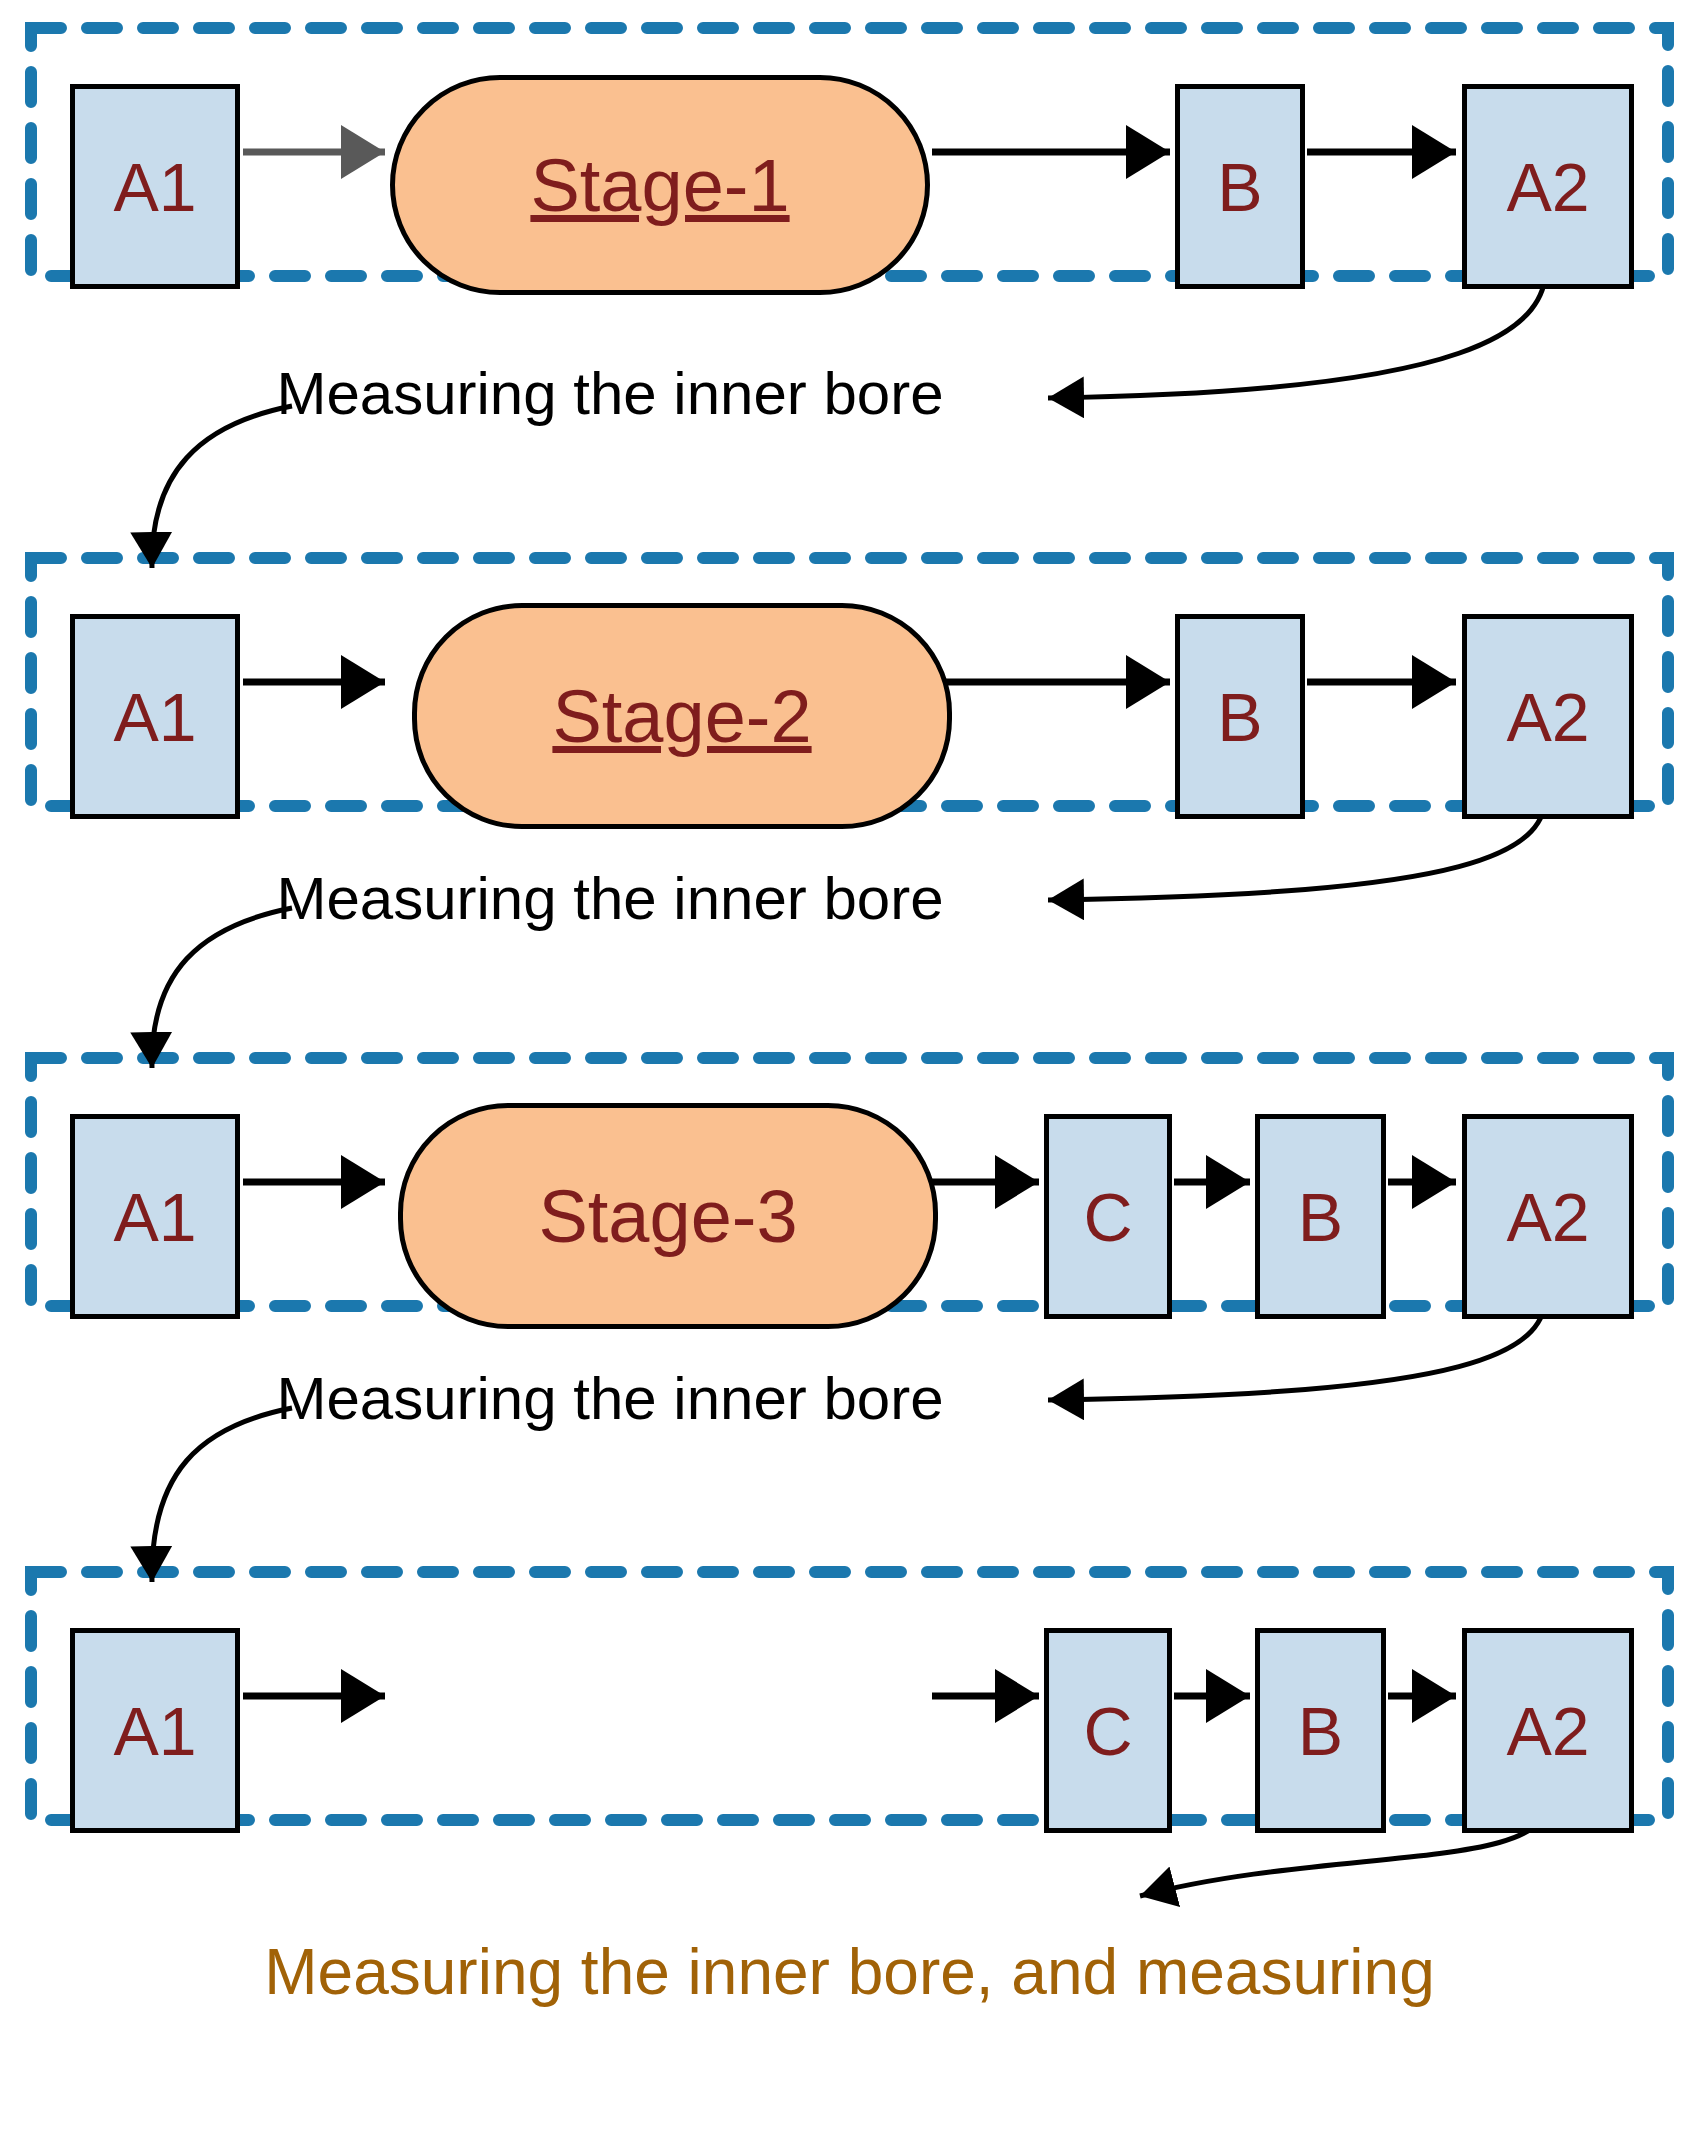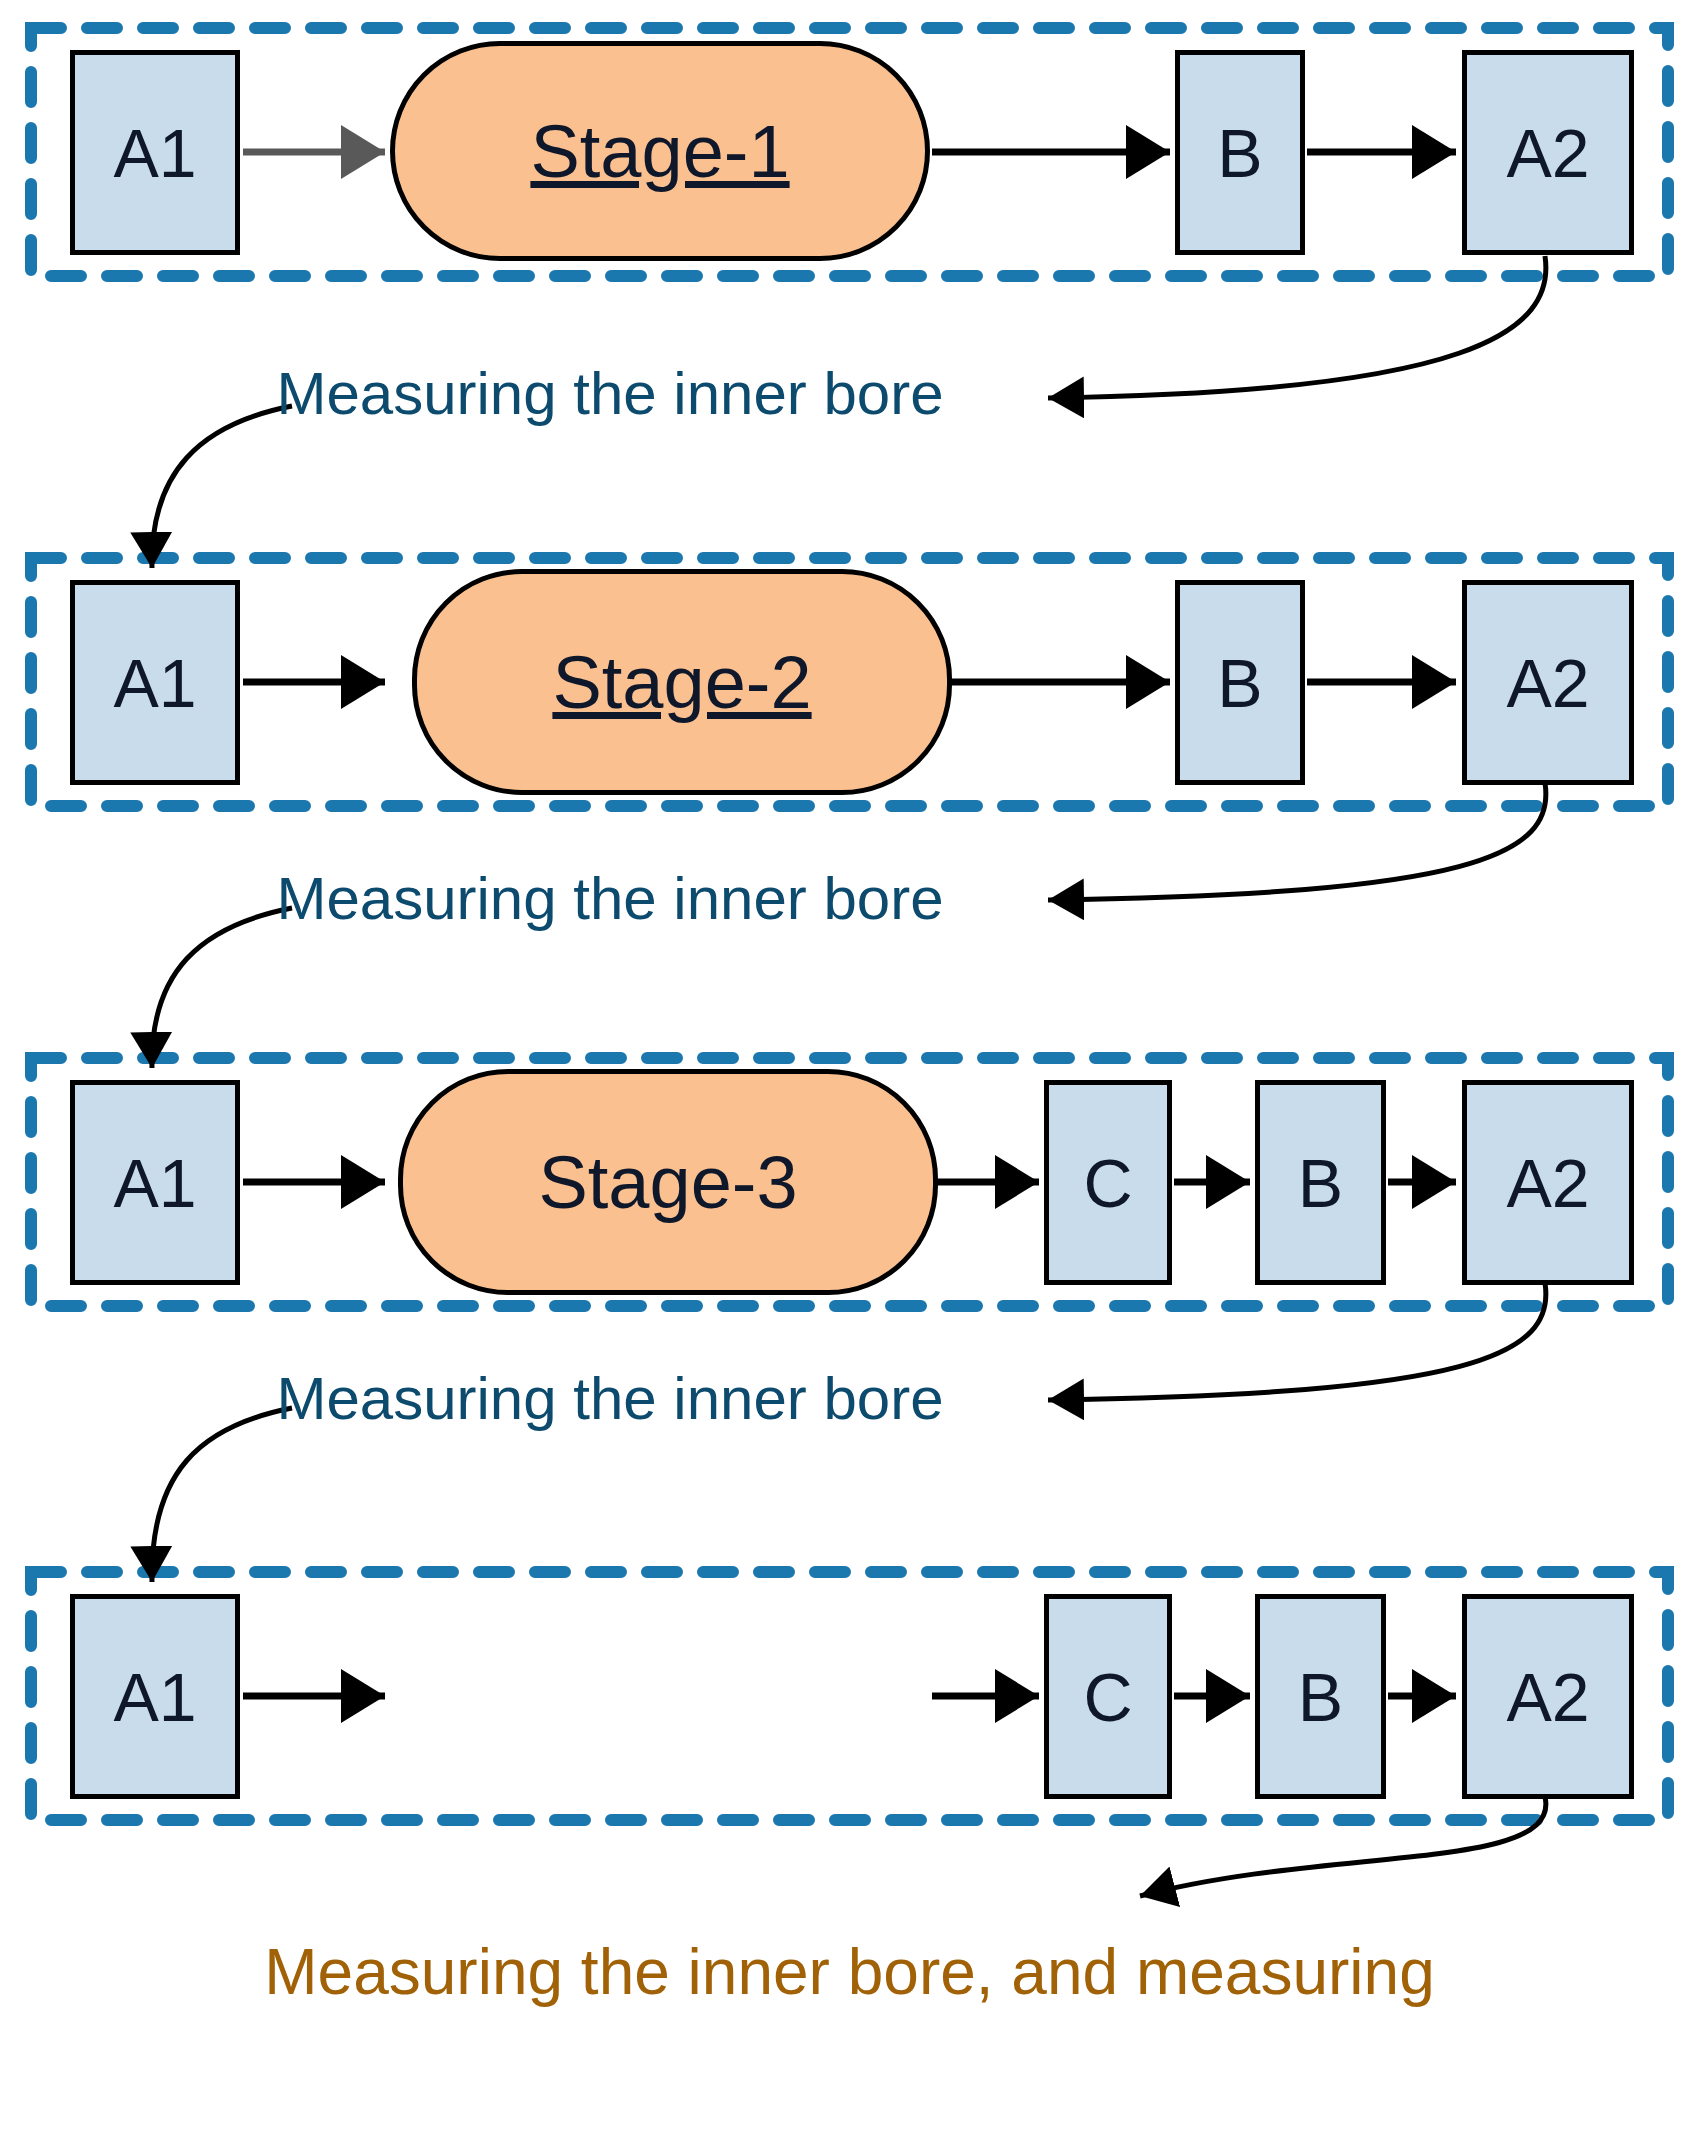--- a/index.html
+++ b/index.html
@@ -7,40 +7,41 @@
     position:relative;
     width:1699px;height:2129px;
     background:#ffffff;
     font-family:"Liberation Sans", sans-serif;
     overflow:hidden;
   }
   .lines{position:absolute;left:0;top:0;width:1699px;height:2129px;}
   .node{
     position:absolute;
     display:flex;align-items:center;justify-content:center;
-    color:#0f172a;
+    color:#7f1d1d;
     box-sizing:border-box;
+    margin-top:34px;
   }
   .box{
     background:#c8dcec;
     border:5px solid #000;
     font-size:68px;
   }
   .pill{
     background:#fac090;
     border:5px solid #000;
     border-radius:110px;
     font-size:74px;
   }
   .mid-text{
     position:absolute;
     left:180px;width:860px;
     text-align:center;
     font-size:60px;
-    color:#0c4a6e;
+    color:#000000;
     white-space:nowrap;
   }
   .caption{
     position:absolute;
     left:0;width:1699px;
     text-align:center;
     font-size:64px;
     line-height:100px;
     color:#a16207;
   }

